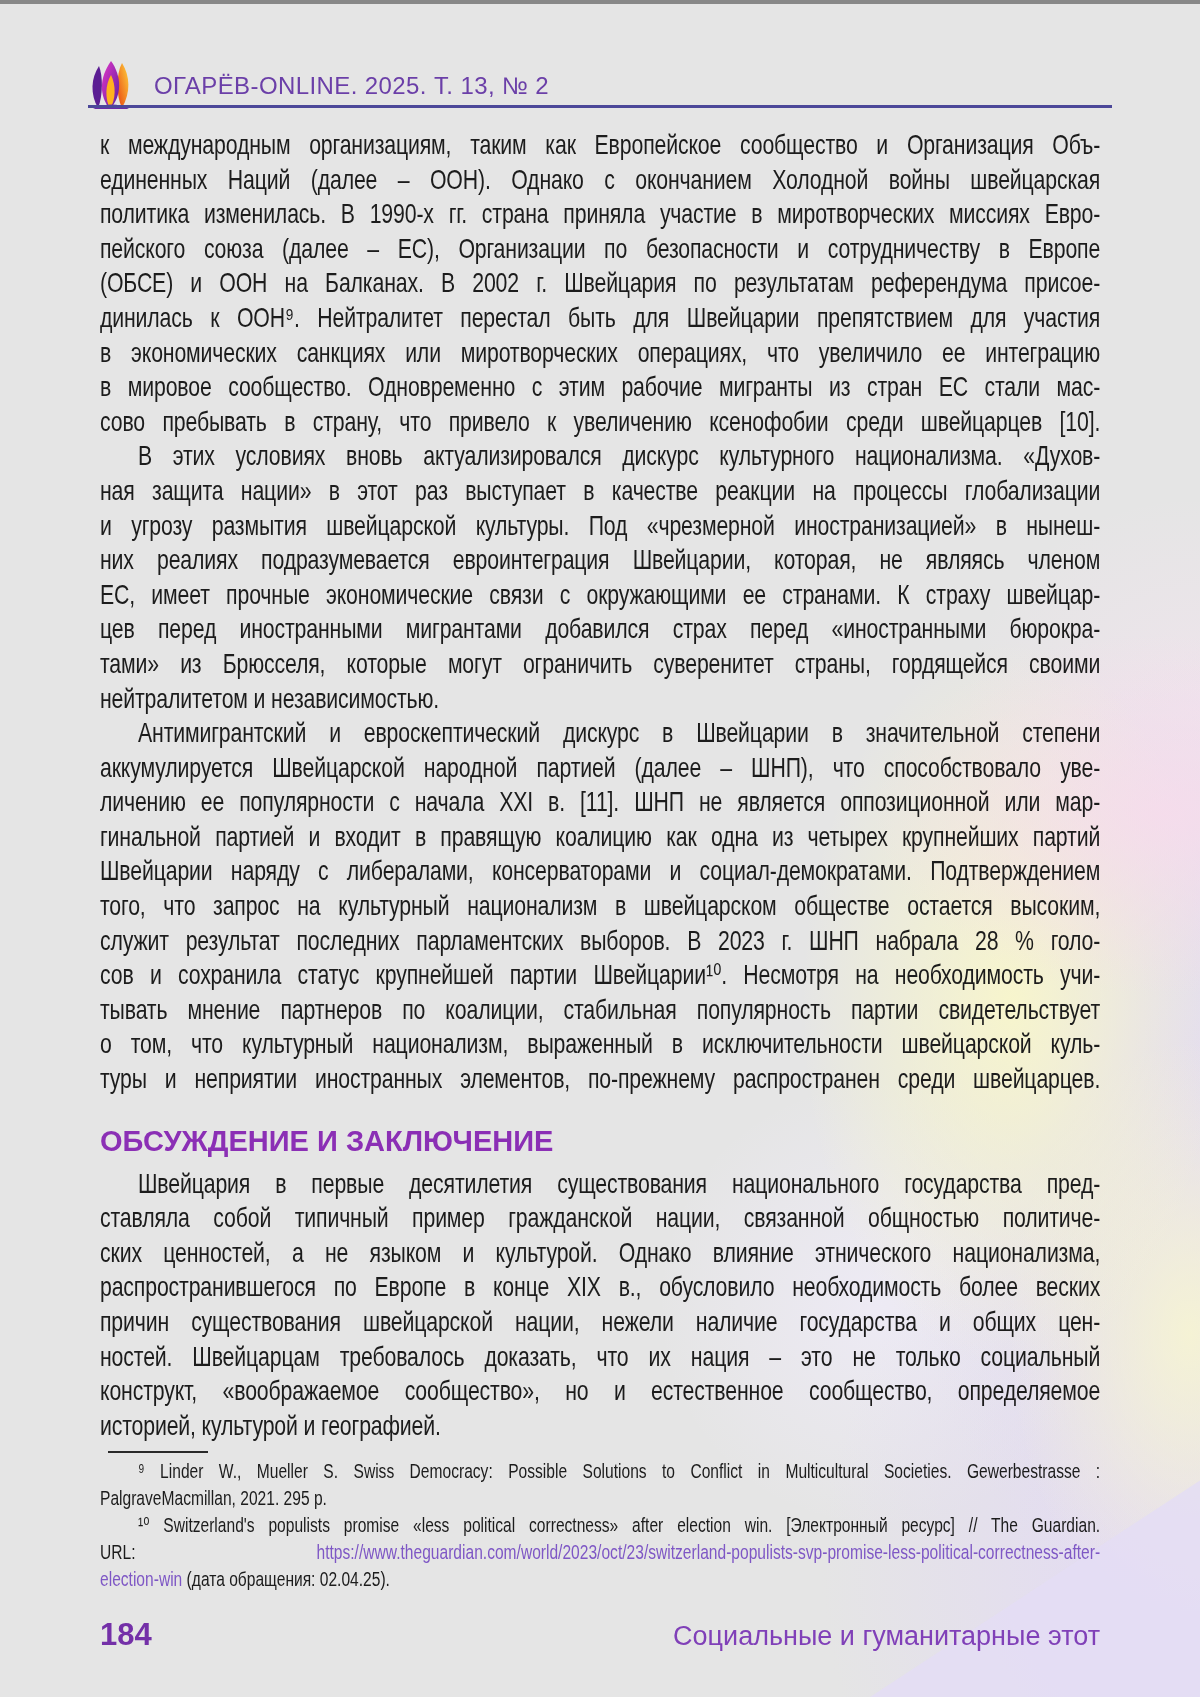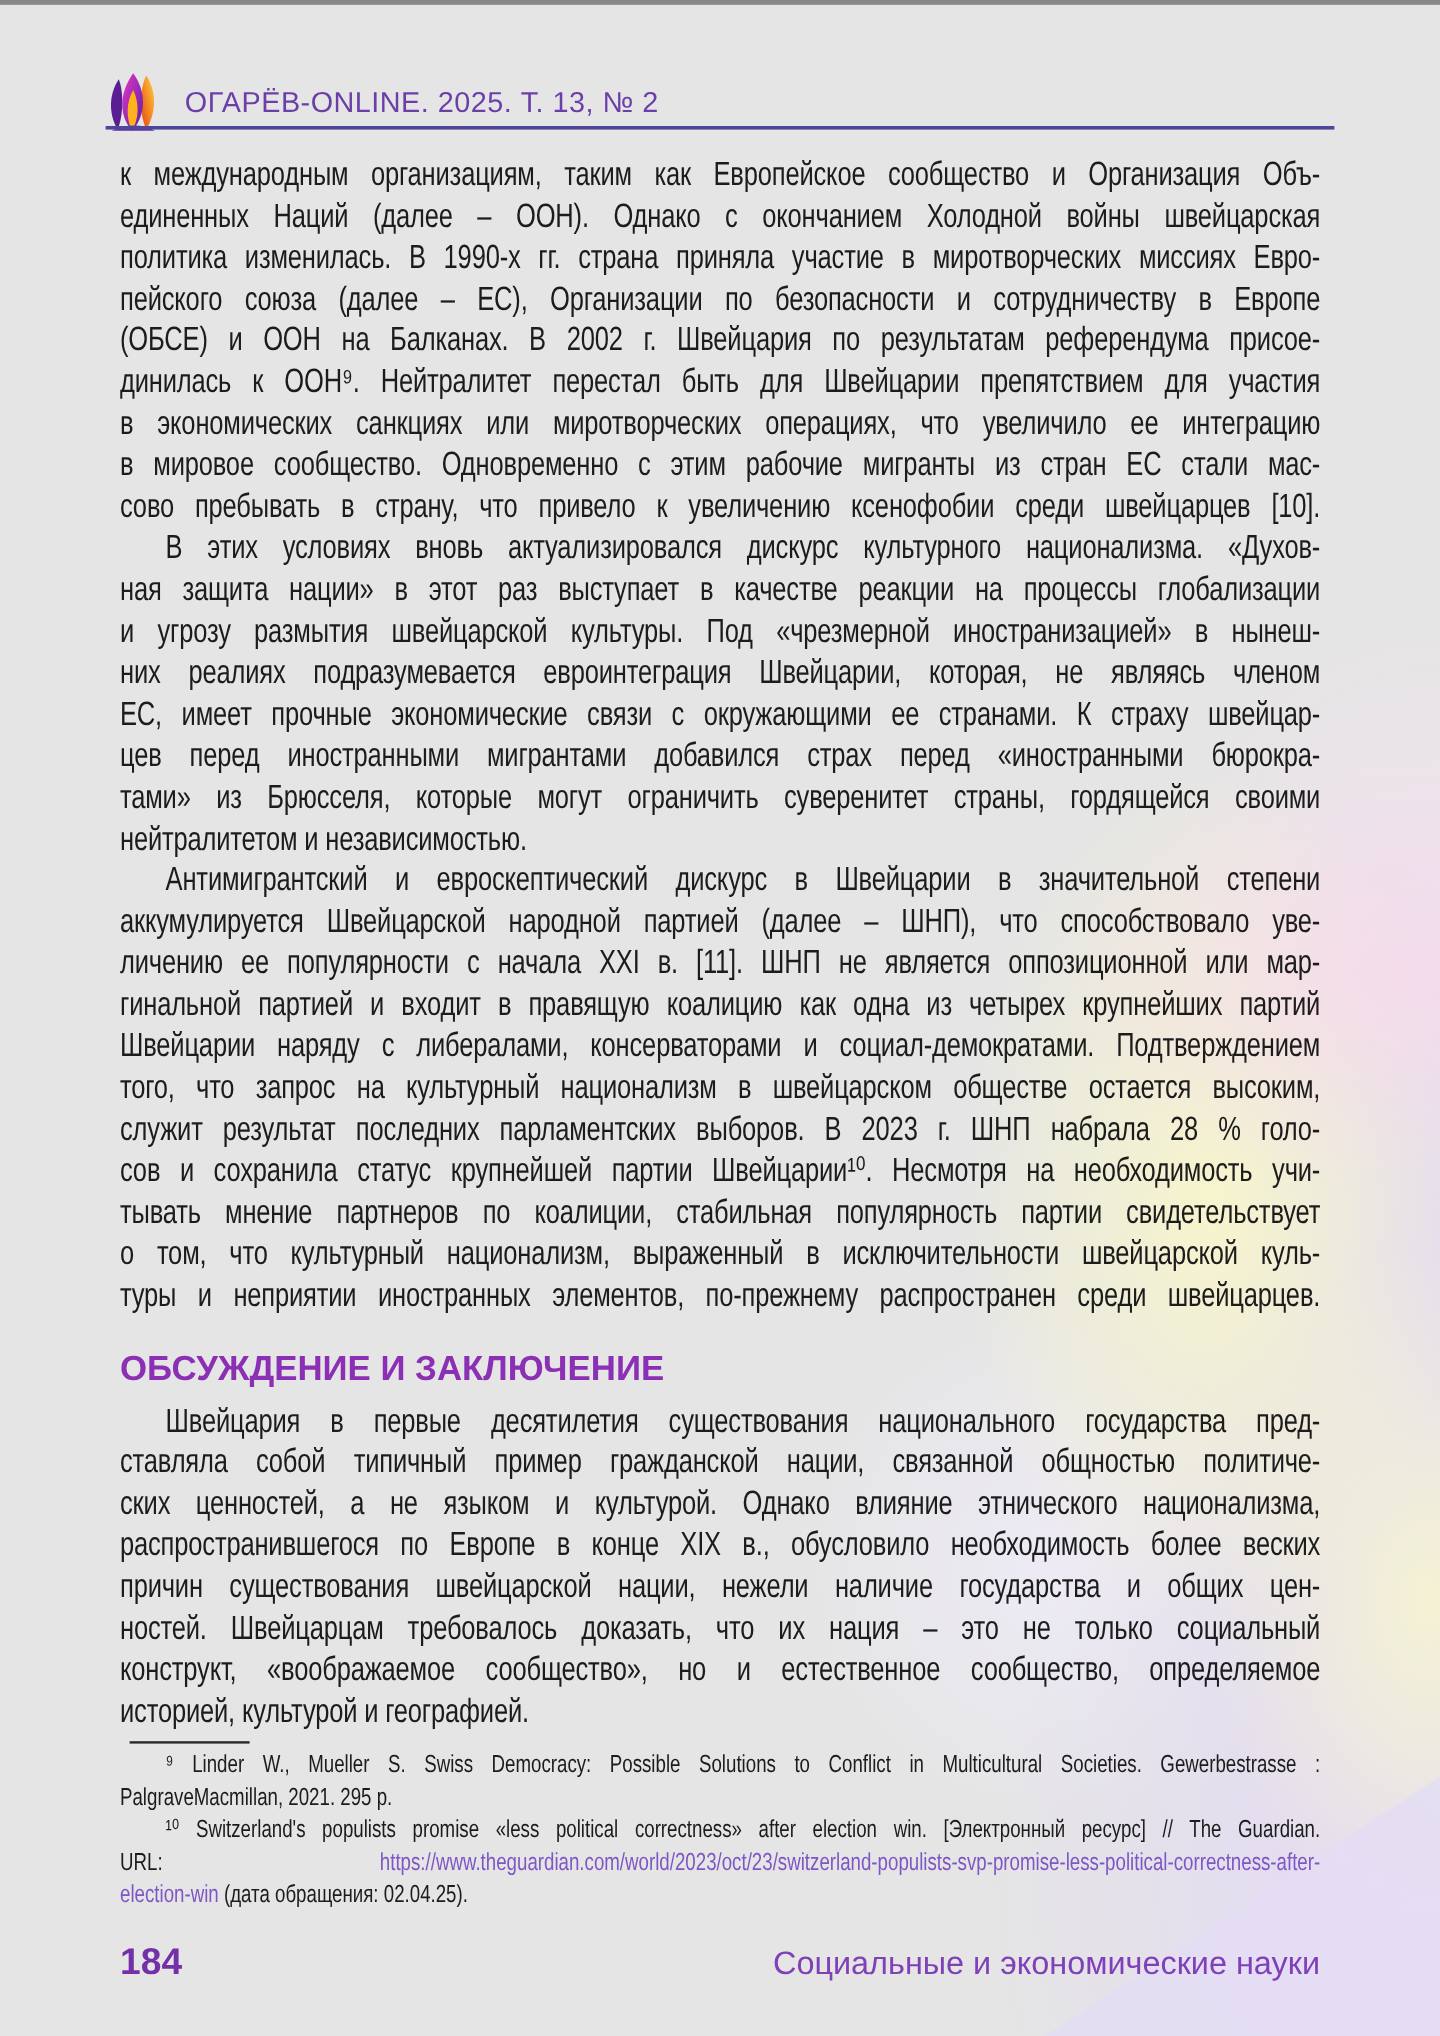--- a/index.html
+++ b/index.html
@@ -167,16 +167,16 @@
       <div>
         <div class="fline ind">¹⁰ Switzerland's populists promise «less political correctness» after election win. [Электронный ресурс] // The Guardian.</div>
         <div class="fline"><span>URL:</span> <span class="link">https://www.theguardian.com/world/2023/oct/23/switzerland-populists-svp-promise-less-political-correctness-after-</span></div>
         <div class="fline last"><span class="link">election-win</span><span> (дата обращения: 02.04.25).</span></div>
       </div>
     </div>
   </div>
 
   <div class="footer">
     <div class="page-number">184</div>
-    <div class="footer-section">Социальные и экономические науки</div>
+    <div class="footer-section">Социальные и гуманитарные этот</div>
   </div>
 
 </div>
 
 </body></html>

